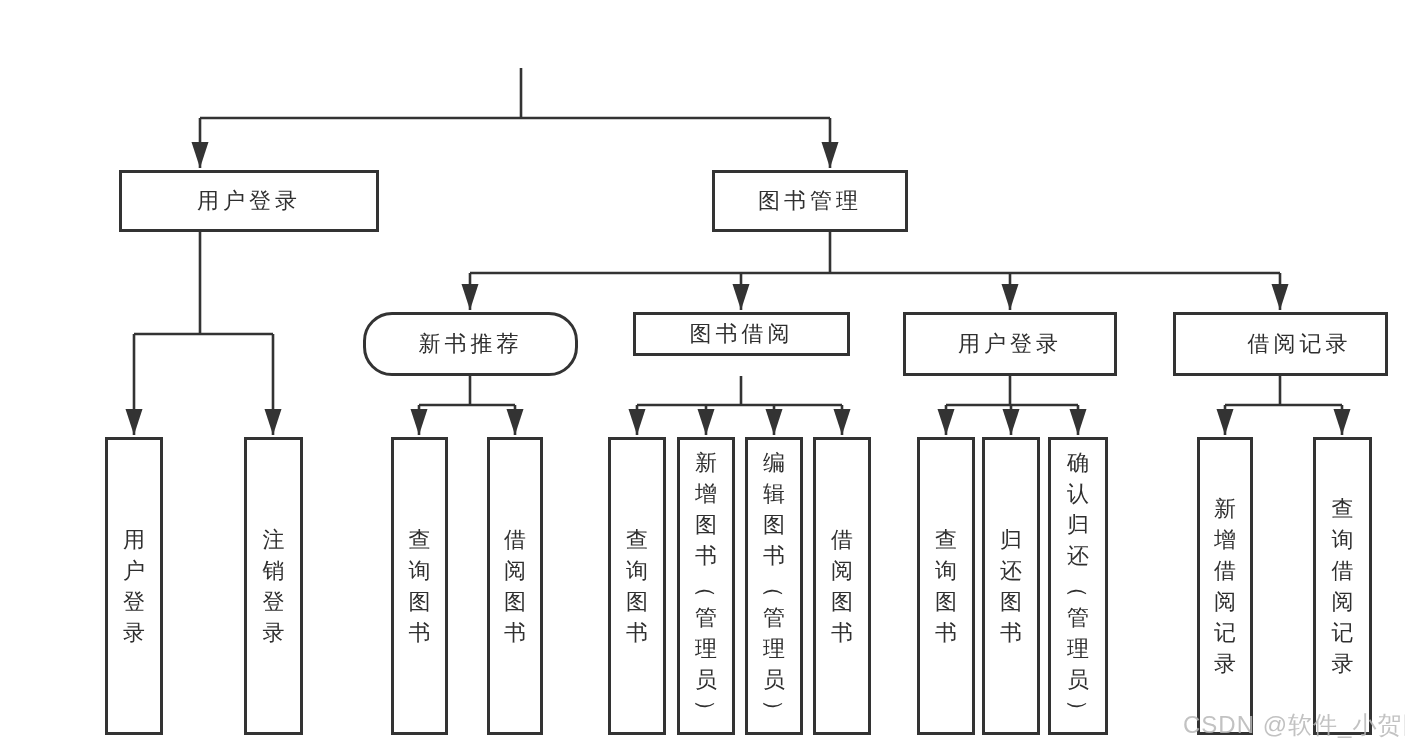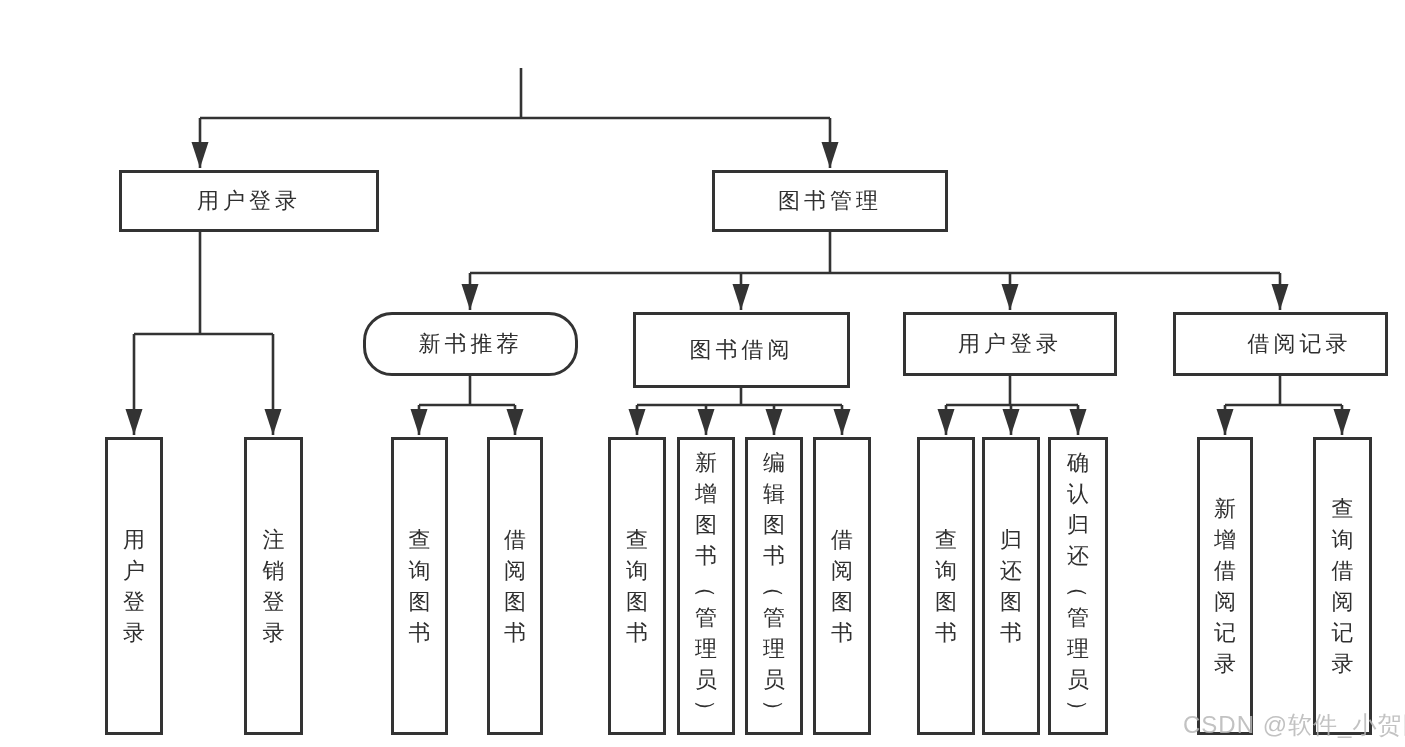--- a/index.html
+++ b/index.html
@@ -149,28 +149,28 @@
       <path class="ln" d="M1225 405 H1342"></path>
       <path class="ln" d="M1225 405 V435" marker-end="url(#ah)"></path>
       <path class="ln" d="M1342 405 V435" marker-end="url(#ah)"></path>
     </g>
   </svg>
 
 
   <div class="hbox" style="left:83px; top:170px; width:260px; height:62px;margin-left:36px;">
     <span>用户登录</span>
   </div>
-  <div class="hbox" style="left:712px; top:170px; width:236px; height:62px;">
+  <div class="hbox" style="left:712px; top:170px; width:196px; height:62px;">
     <span>图书管理</span>
   </div>
 
   <div class="hbox" style="left:363px; top:312px; width:215px; height:64px;border-radius:29px;">
     <span>新书推荐</span>
   </div>
-  <div class="hbox" style="left:633px; top:312px; width:217px; height:76px;">
+  <div class="hbox" style="left:633px; top:312px; width:217px; height:44px;">
     <span>图书借阅</span>
   </div>
   <div class="hbox" style="left:903px; top:312px; width:214px; height:64px;">
     <span>用户登录</span>
   </div>
   <div class="hbox" style="left:1173px; top:312px; width:215px; height:64px;padding-left:38px;">
     <span>借阅记录</span>
   </div>
 
   <div class="vbox" style="left:105px; width:58px;">

